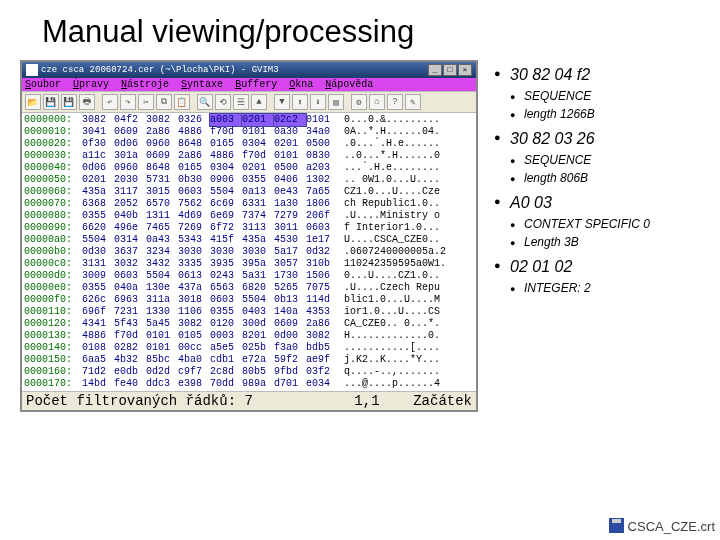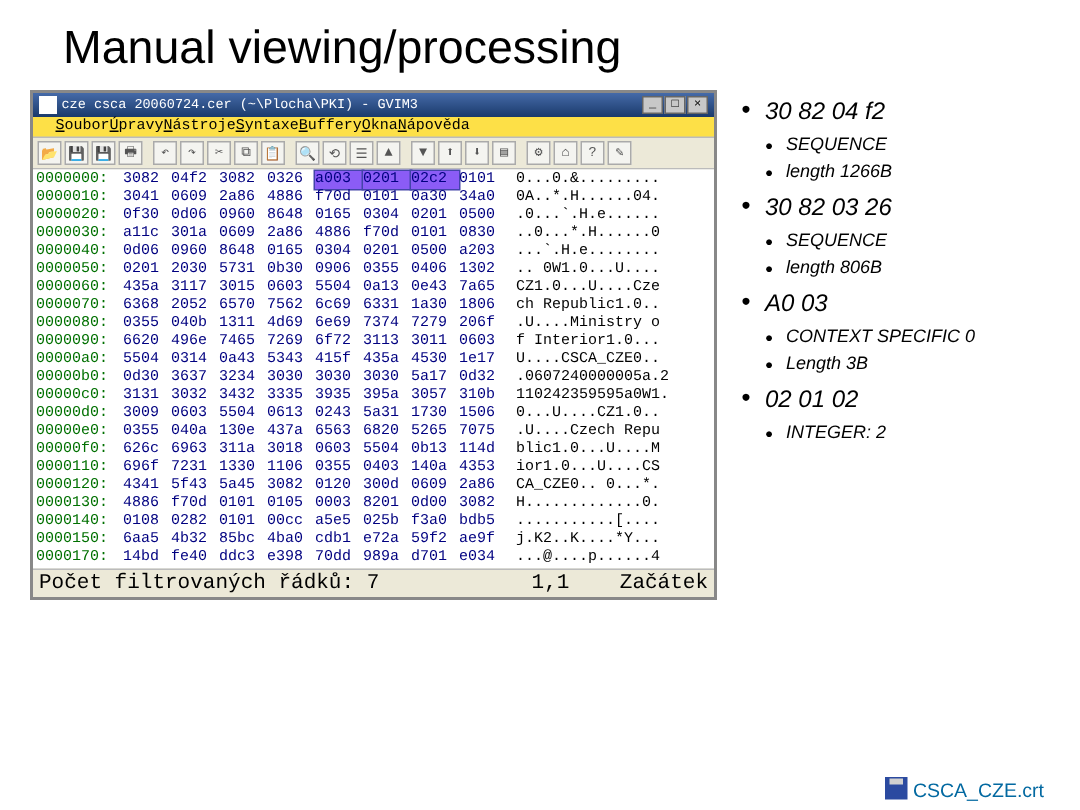--- a/index.html
+++ b/index.html
@@ -4,21 +4,21 @@
 <style>
   * { box-sizing: border-box; margin: 0; padding: 0; }
   body { font-family: Arial, sans-serif; width: 720px; height: 540px; background: #fff; position: relative; overflow: hidden; }
   .slide-title { font-size: 31px; font-weight: normal; padding: 14px 0 10px 22px; color: #000; margin-left: 20px; }
   .content { display: flex; padding: 0 0 0 4px; }
   .editor { border: 2px solid #888; width: 458px; background: #fff; font-family: "Courier New", monospace; font-size: 9px; margin-left: 16px; }
   .editor-titlebar { background: linear-gradient(#456aa8, #1a3a6b); color: #fff; padding: 1px 4px; display: flex; align-items: center; height: 16px; font-size: 9px; }
   .editor-titlebar .icon { width: 12px; height: 12px; background: #fff; margin-right: 3px; }
   .editor-titlebar .wbtns { margin-left: auto; display: flex; gap: 1px; }
   .editor-titlebar .wbtn { width: 14px; height: 12px; background: #c8c8c8; border: 1px solid #666; font-size: 8px; line-height: 9px; text-align: center; color: #000; }
-  .editor-menu { background: #fde047; padding: 1px 15px; font-size: 10px; border-bottom: 1px solid #bbb; display: flex; gap: 0; color: #000; }
+  .editor-menu { background: #d946ef; padding: 1px 3px; font-size: 10px; border-bottom: 1px solid #bbb; display: flex; gap: 12px; color: #000; }
   .editor-menu span u { text-decoration: underline; }
   .editor-toolbar { background: #ece9d8; padding: 2px 3px; border-bottom: 1px solid #bbb; display: flex; gap: 2px; flex-wrap: wrap; }
   .editor-toolbar .tbtn { width: 16px; height: 16px; border: 1px solid #aaa; background: #f4f4f0; font-size: 9px; display: flex; align-items: center; justify-content: center; color: #555; }
   .editor-toolbar .sep { width: 3px; }
   .hex-body { background: #fff; padding: 1px 2px; line-height: 12px; }
   .hex-row { display: flex; white-space: pre; font-size: 10px; }
   .addr { color: #007000; width: 58px; }
   .hexcol { color: #000080; width: 32px; display: inline-block; }
   .hexcol.hl { background: #8b5cf6; outline: 1px solid #4444aa; }
   .ascii { color: #000; margin-left: 6px; }
@@ -26,21 +26,21 @@
   .editor-status .sr { margin-left: auto; }
 
   .notes { padding: 4px 8px 0 16px; flex: 1; font-size: 16px; line-height: 1.35; }
   .b-list { list-style: none; }
   .b-list > li { position: relative; padding-left: 16px; margin-bottom: 6px; font-style: italic; }
   .b-list > li::before { content: "●"; position: absolute; left: 0; top: 2px; font-size: 11px; }
   .sub { list-style: none; margin-top: 2px; }
   .sub li { position: relative; padding-left: 14px; font-size: 12px; margin-bottom: 2px; }
   .sub li::before { content: "●"; position: absolute; left: 0; top: 3px; font-size: 9px; }
 
-  .footer { position: absolute; bottom: 6px; right: 24px; font-size: 13px; color: #0369a1; margin-left: 12px; }
+  .footer { position: absolute; bottom: 6px; right: 5px; font-size: 13px; color: #404040; margin-left: 12px; }
   .footer .disk { display: inline-block; width: 15px; height: 15px; background: #2b4aa0; margin-right: 4px; vertical-align: -2px; position: relative; }
   .footer .disk::after { content: ""; position: absolute; left: 3px; top: 1px; width: 9px; height: 4px; background: #d0d0d0; }
 </style>
 </head>
 <body>
 
 <h1 class="slide-title">Manual viewing/processing</h1>
 
 <div class="content">
   <div class="editor">
@@ -104,20 +104,21 @@
         <div class="hex-row"><span class="addr">00000b0:</span><span class="hexcol">0d30</span> <span class="hexcol">3637</span> <span class="hexcol">3234</span> <span class="hexcol">3030</span> <span class="hexcol">3030</span> <span class="hexcol">3030</span> <span class="hexcol">5a17</span> <span class="hexcol">0d32</span> <span class="ascii">.0607240000005a.2</span></div>
         <div class="hex-row"><span class="addr">00000c0:</span><span class="hexcol">3131</span> <span class="hexcol">3032</span> <span class="hexcol">3432</span> <span class="hexcol">3335</span> <span class="hexcol">3935</span> <span class="hexcol">395a</span> <span class="hexcol">3057</span> <span class="hexcol">310b</span> <span class="ascii">110242359595a0W1.</span></div>
         <div class="hex-row"><span class="addr">00000d0:</span><span class="hexcol">3009</span> <span class="hexcol">0603</span> <span class="hexcol">5504</span> <span class="hexcol">0613</span> <span class="hexcol">0243</span> <span class="hexcol">5a31</span> <span class="hexcol">1730</span> <span class="hexcol">1506</span> <span class="ascii">0...U....CZ1.0..</span></div>
         <div class="hex-row"><span class="addr">00000e0:</span><span class="hexcol">0355</span> <span class="hexcol">040a</span> <span class="hexcol">130e</span> <span class="hexcol">437a</span> <span class="hexcol">6563</span> <span class="hexcol">6820</span> <span class="hexcol">5265</span> <span class="hexcol">7075</span> <span class="ascii">.U....Czech Repu</span></div>
         <div class="hex-row"><span class="addr">00000f0:</span><span class="hexcol">626c</span> <span class="hexcol">6963</span> <span class="hexcol">311a</span> <span class="hexcol">3018</span> <span class="hexcol">0603</span> <span class="hexcol">5504</span> <span class="hexcol">0b13</span> <span class="hexcol">114d</span> <span class="ascii">blic1.0...U....M</span></div>
         <div class="hex-row"><span class="addr">0000110:</span><span class="hexcol">696f</span> <span class="hexcol">7231</span> <span class="hexcol">1330</span> <span class="hexcol">1106</span> <span class="hexcol">0355</span> <span class="hexcol">0403</span> <span class="hexcol">140a</span> <span class="hexcol">4353</span> <span class="ascii">ior1.0...U....CS</span></div>
         <div class="hex-row"><span class="addr">0000120:</span><span class="hexcol">4341</span> <span class="hexcol">5f43</span> <span class="hexcol">5a45</span> <span class="hexcol">3082</span> <span class="hexcol">0120</span> <span class="hexcol">300d</span> <span class="hexcol">0609</span> <span class="hexcol">2a86</span> <span class="ascii">CA_CZE0.. 0...*.</span></div>
         <div class="hex-row"><span class="addr">0000130:</span><span class="hexcol">4886</span> <span class="hexcol">f70d</span> <span class="hexcol">0101</span> <span class="hexcol">0105</span> <span class="hexcol">0003</span> <span class="hexcol">8201</span> <span class="hexcol">0d00</span> <span class="hexcol">3082</span> <span class="ascii">H.............0.</span></div>
         <div class="hex-row"><span class="addr">0000140:</span><span class="hexcol">0108</span> <span class="hexcol">0282</span> <span class="hexcol">0101</span> <span class="hexcol">00cc</span> <span class="hexcol">a5e5</span> <span class="hexcol">025b</span> <span class="hexcol">f3a0</span> <span class="hexcol">bdb5</span> <span class="ascii">...........[....</span></div>
         <div class="hex-row"><span class="addr">0000150:</span><span class="hexcol">6aa5</span> <span class="hexcol">4b32</span> <span class="hexcol">85bc</span> <span class="hexcol">4ba0</span> <span class="hexcol">cdb1</span> <span class="hexcol">e72a</span> <span class="hexcol">59f2</span> <span class="hexcol">ae9f</span> <span class="ascii">j.K2..K....*Y...</span></div>
+        <div class="hex-row"><span class="addr">0000160:</span><span class="hexcol">71d2</span> <span class="hexcol">e0db</span> <span class="hexcol">0d2d</span> <span class="hexcol">c9f7</span> <span class="hexcol">2c8d</span> <span class="hexcol">80b5</span> <span class="hexcol">9fbd</span> <span class="hexcol">03f2</span> <span class="ascii">q....-..,.......</span></div>
         <div class="hex-row"><span class="addr">0000170:</span><span class="hexcol">14bd</span> <span class="hexcol">fe40</span> <span class="hexcol">ddc3</span> <span class="hexcol">e398</span> <span class="hexcol">70dd</span> <span class="hexcol">989a</span> <span class="hexcol">d701</span> <span class="hexcol">e034</span> <span class="ascii">...@....p......4</span></div>
       </div>
     <div class="editor-status">
       <span>Počet filtrovaných řádků: 7</span>
       <span class="sr"><span>1,1</span>&nbsp;&nbsp;&nbsp;&nbsp;<span>Začátek</span></span>
     </div>
   </div>
 
   <div class="notes">
     <ul class="b-list" id="notes">

